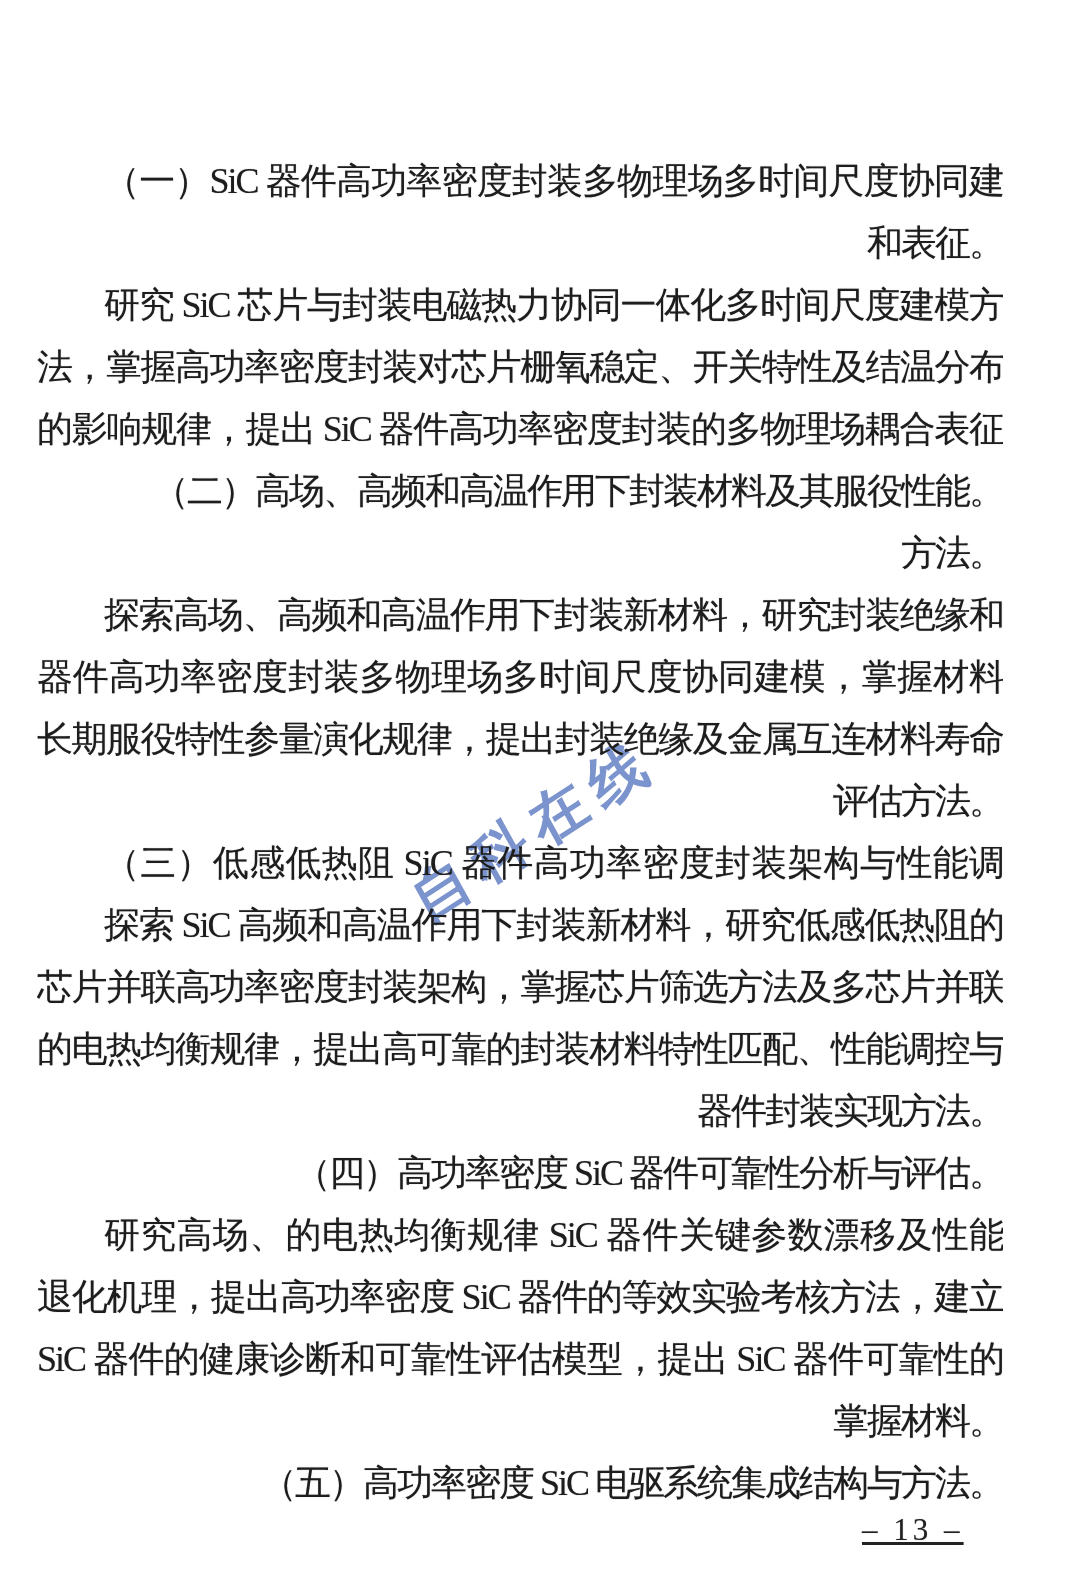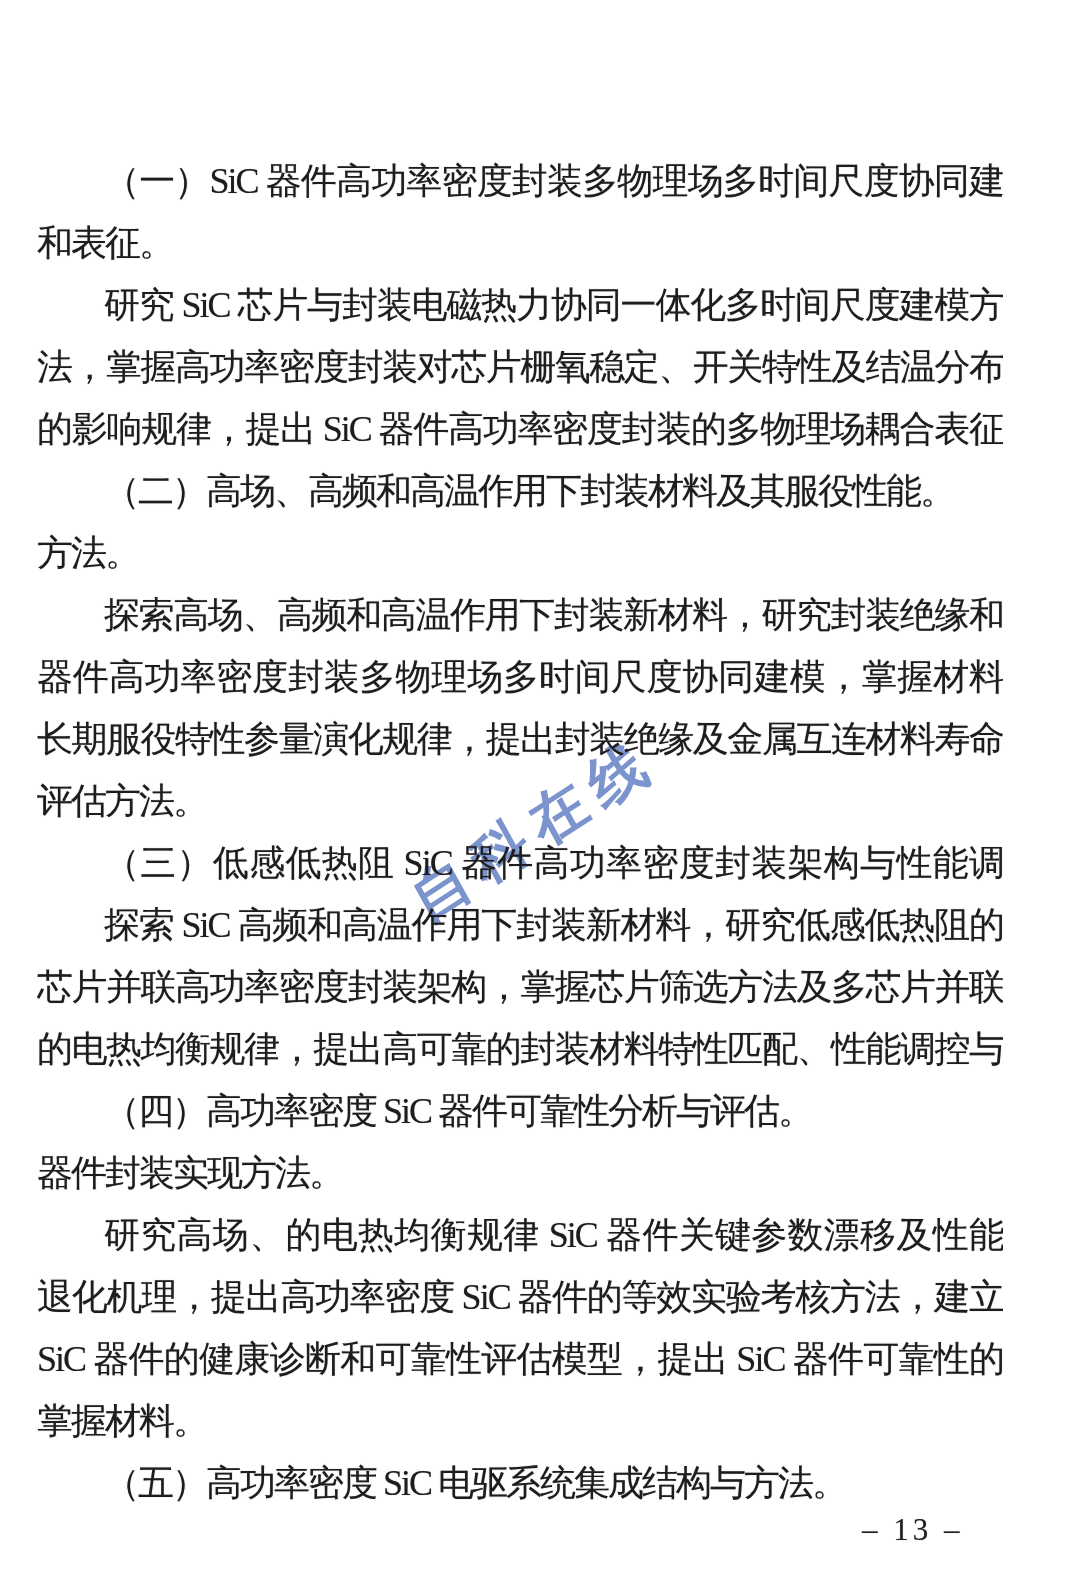--- a/index.html
+++ b/index.html
@@ -41,41 +41,42 @@
     width: 966px;
     z-index: 2;
     color: #1d1d1d;
     font-size: 36px;
     letter-spacing: -2px;
     line-height: 62px;
     text-shadow: 0 0 1px rgba(30, 30, 30, 0.45);
   }
   .line {
     height: 62px;
-    text-align: left;
+    text-align: right;
     overflow: hidden;
   }
   .line.fill {
     text-align: justify;
     text-align-last: justify;
     text-justify: inter-character;
   }
   .line.indent {
     text-indent: 67px;
   }
   .page-number {
     position: absolute;
     left: 862px;
     top: 1512px;
     z-index: 2;
     font-size: 31px;
     letter-spacing: 4px;
     color: #222222;
     text-shadow: 0 0 1px rgba(30, 30, 30, 0.4);
     white-space: nowrap;
+    text-decoration: underline;
   }
 </style>
 </head>
 <body>
 
 <div class="page" style="background: rgb(255, 255, 255);">
   <div class="watermark" style="color: rgb(124, 148, 205);">自科在线</div>
 
   <div class="text-block" style="color: rgb(29, 29, 29);">
       <div class="line indent fill">（一）SiC 器件高功率密度封装多物理场多时间尺度协同建模</div>
@@ -86,22 +87,22 @@
       <div class="line indent">（二）高场、高频和高温作用下封装材料及其服役性能。</div>
       <div class="line">方法。</div>
       <div class="line indent fill">探索高场、高频和高温作用下封装新材料，研究封装绝缘和</div>
       <div class="line fill">器件高功率密度封装多物理场多时间尺度协同建模，掌握材料</div>
       <div class="line fill">长期服役特性参量演化规律，提出封装绝缘及金属互连材料寿命</div>
       <div class="line">评估方法。</div>
       <div class="line indent fill">（三）低感低热阻 SiC 器件高功率密度封装架构与性能调控。</div>
       <div class="line indent fill">探索 SiC 高频和高温作用下封装新材料，研究低感低热阻的多</div>
       <div class="line fill">芯片并联高功率密度封装架构，掌握芯片筛选方法及多芯片并联</div>
       <div class="line fill">的电热均衡规律，提出高可靠的封装材料特性匹配、性能调控与</div>
+      <div class="line">器件封装实现方法。</div>
       <div class="line indent">（四）高功率密度 SiC 器件可靠性分析与评估。</div>
-      <div class="line">器件封装实现方法。</div>
       <div class="line indent fill">研究高场、的电热均衡规律 SiC 器件关键参数漂移及性能</div>
       <div class="line fill">退化机理，提出高功率密度 SiC 器件的等效实验考核方法，建立</div>
       <div class="line fill">SiC 器件的健康诊断和可靠性评估模型，提出 SiC 器件可靠性的</div>
       <div class="line">掌握材料。</div>
       <div class="line indent">（五）高功率密度 SiC 电驱系统集成结构与方法。</div>
     </div>
 
   <div class="page-number">– 13 –</div>
 </div>
 

